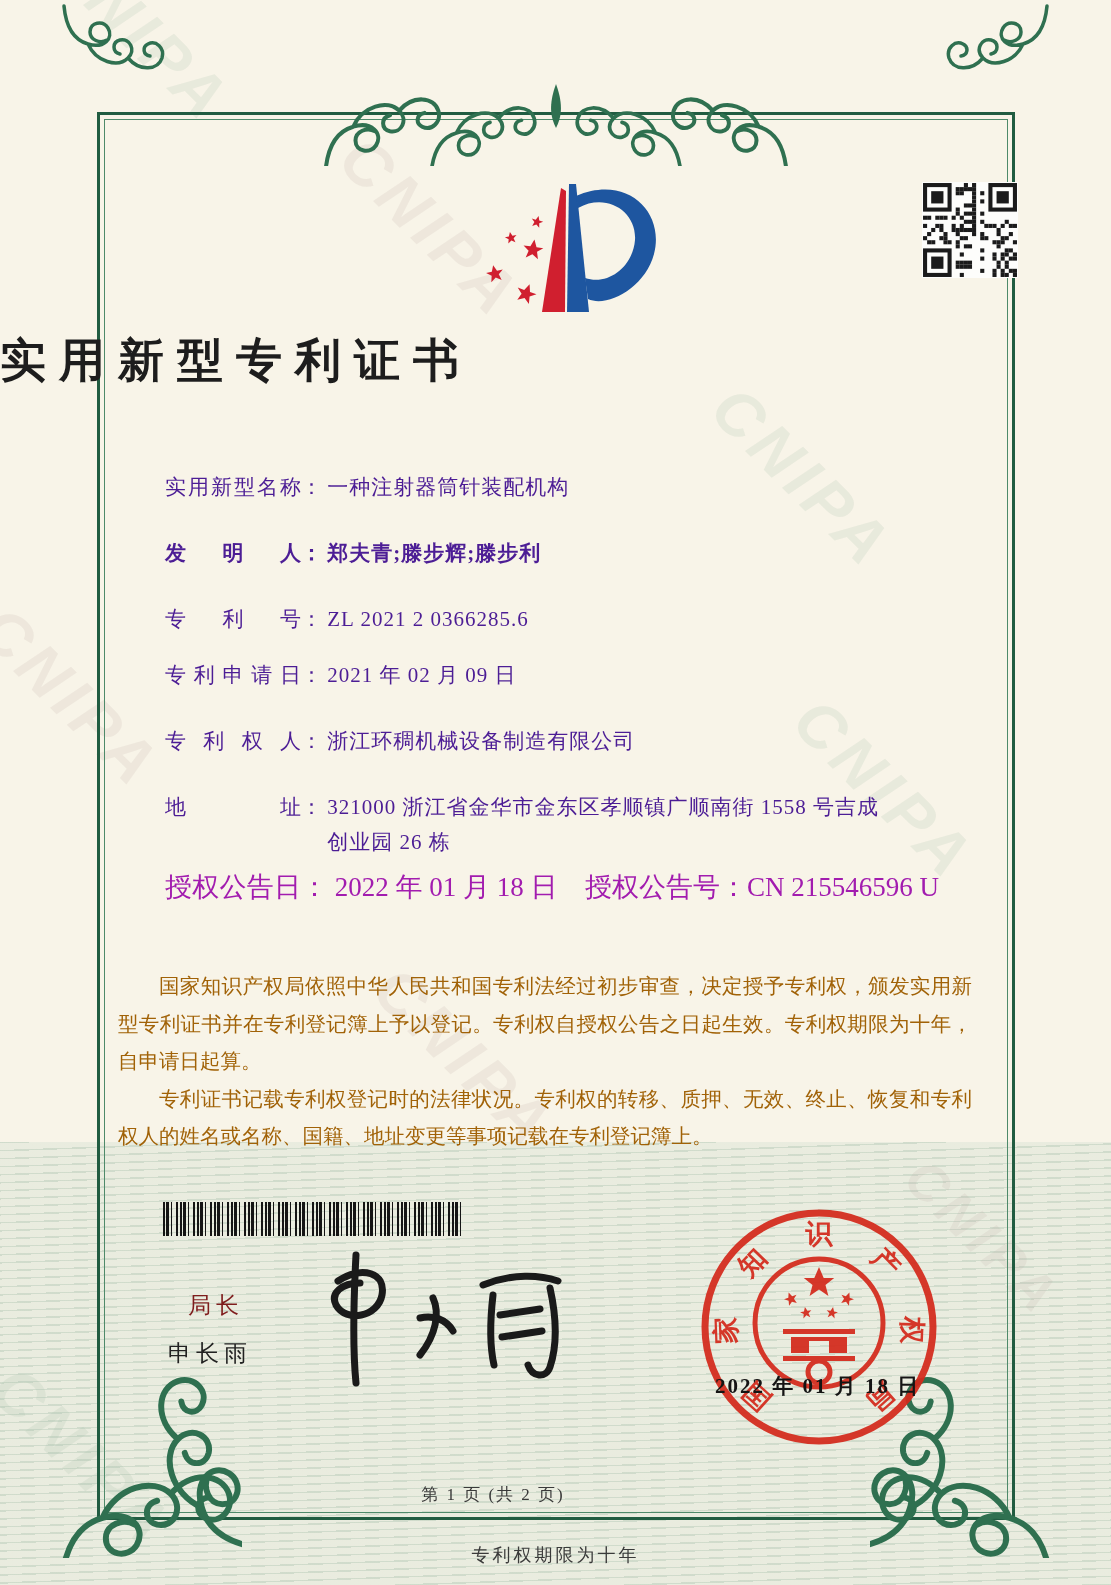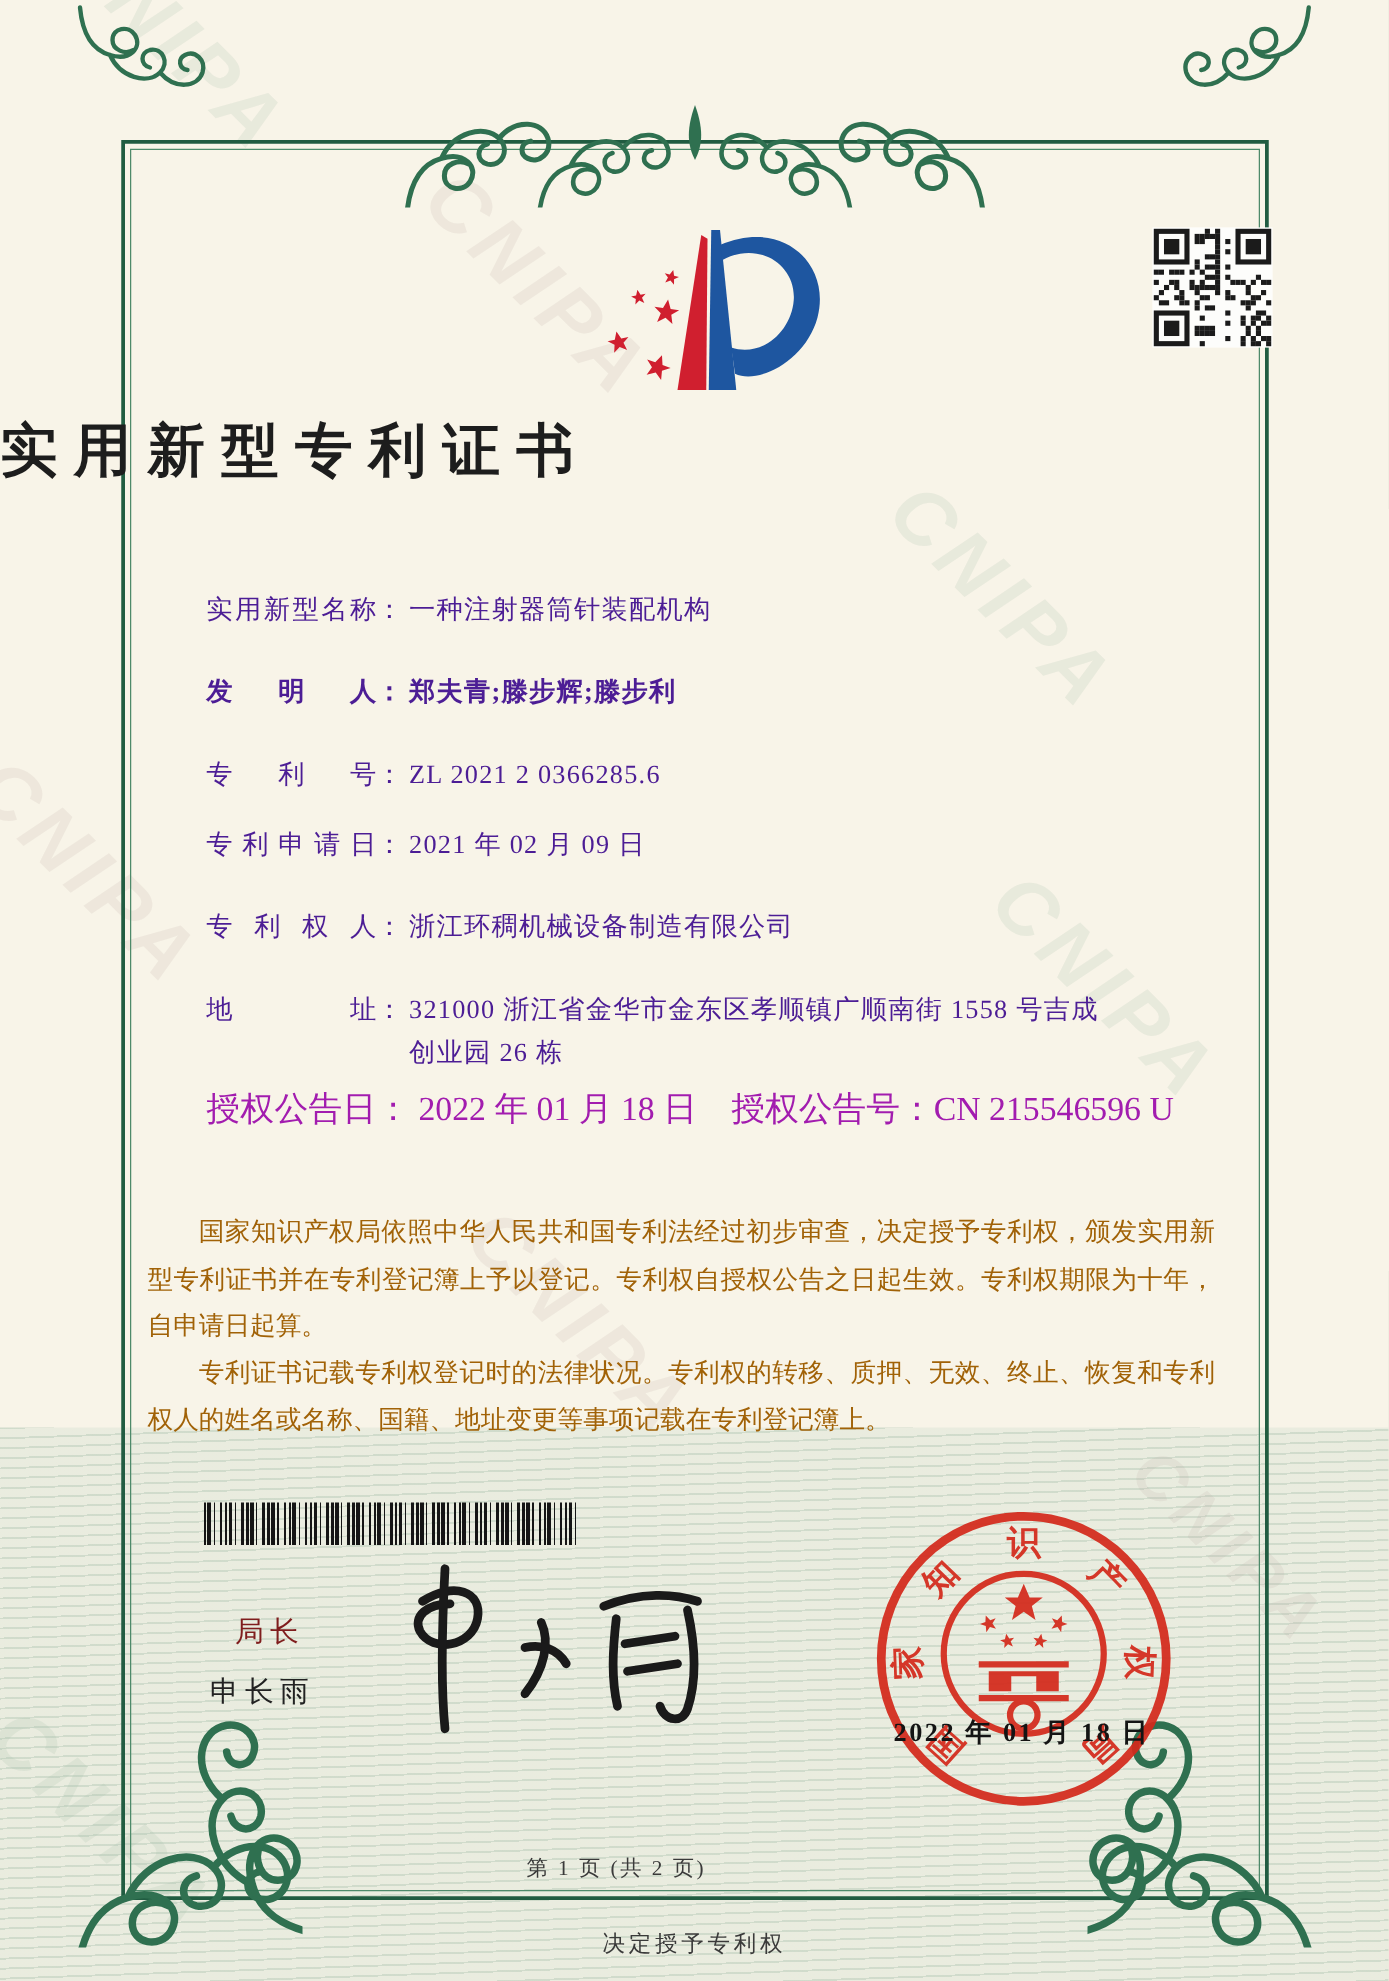--- a/index.html
+++ b/index.html
@@ -377,14 +377,14 @@
       <use href="#star" transform="translate(13,-14) scale(0.6) rotate(10)"></use>
       <path d="M-36,2 L36,2 L36,7 L-36,7 Z"></path>
       <path d="M-28,10 L28,10 L28,26 L-28,26 Z M-10,14 L10,14 L10,26 L-10,26 Z" fill-rule="evenodd"></path>
       <path d="M-36,29 L36,29 L36,34 L-36,34 Z"></path>
       <circle r="11" cy="45" fill="none" stroke="#d42a1c" stroke-width="5"></circle>
     </g>
   </svg>
   <div class="seal-date">2022 年 01 月 18 日</div>
 
   <div class="page-number">第 1 页 (共 2 页)</div>
-  <div class="continuation">决定授予专利权</div>
+  <div class="continuation">专利权期限为十年</div>
 </div>
 
 </body></html>

